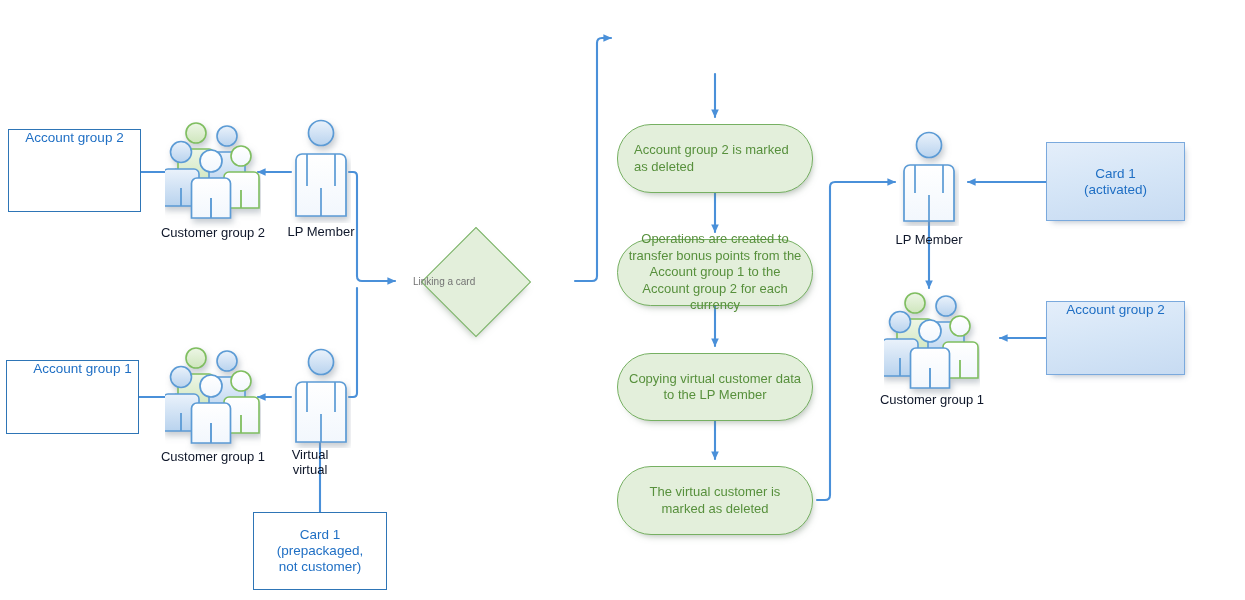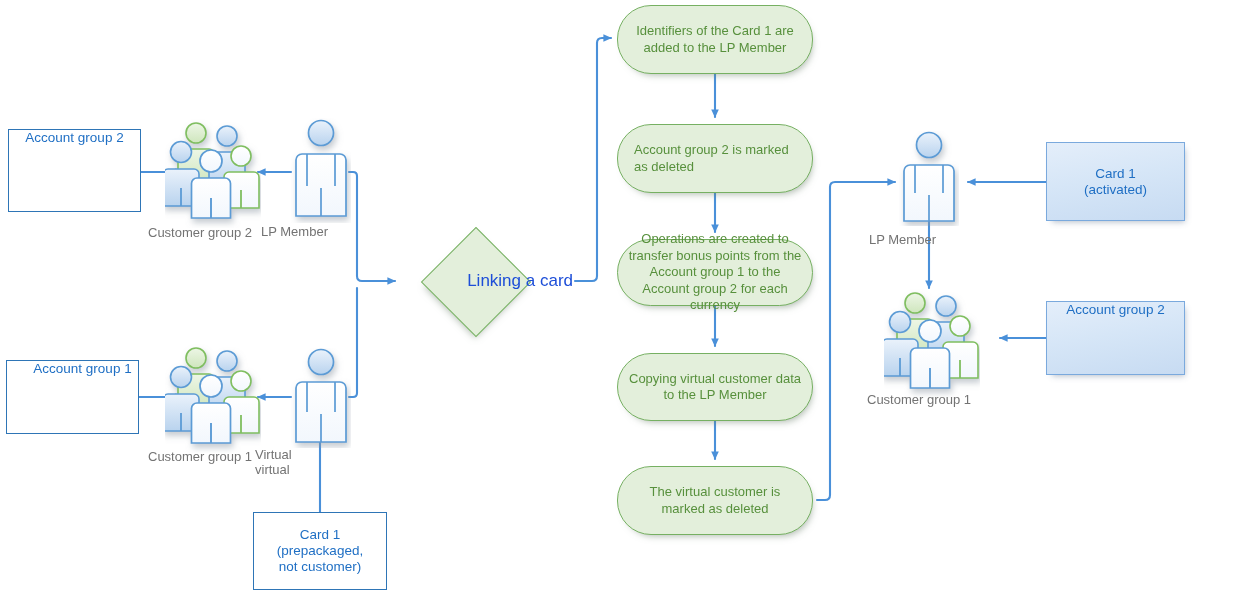--- a/index.html
+++ b/index.html
@@ -24,25 +24,25 @@
         line-height:16.5px;padding:4px 16px;
         box-shadow:3px 5px 7px -4px rgba(110,130,110,.55);}
 
   
   .diamond-wrap{position:absolute;}
   .diamond{position:absolute;left:0;top:0;width:100%;height:100%;
            background:#e3efdb;border:1.3px solid #76b062;
            transform:rotate(45deg);transform-origin:center;
            box-shadow:3px 4px 7px -3px rgba(110,130,110,.5);}
   .diamond-lbl{position:absolute;left:0;top:0;width:100%;height:100%;
-               display:flex;align-items:center;justify-content:flex-end;
-               color:#1d4ed8;font-size:17px;}
-
-  
-  .cap{position:absolute;color:#737373;font-size:13px;
+               display:flex;align-items:center;justify-content:flex-start;
+               color:#737373;font-size:10px;}
+
+  
+  .cap{position:absolute;text-align:center;color:#0f172a;font-size:13px;
        line-height:15px;}
 
   
   .person{position:absolute;}
   .grp{position:absolute;}
 </style>
 </head>
 <body>
 
 <div id="canvas">
@@ -115,23 +115,20 @@
     <span>Account group 2</span>
   </div>
 
   <div class="diamond-wrap" style="left:437px;top:243px;width:76px;height:76px;">
     <div class="diamond"></div>
   </div>
   <div class="diamond-lbl" style="position:absolute;left:413px;top:243px;width:160px;height:76px;">
     <span>Linking a card</span>
   </div>
 
-  <div class="proc" style="left:617px;top:5px;width:196px;height:69px;">
-    <span>Identifiers of the Card 1 are added to the LP Member</span>
-  </div>
 
   <div class="proc" style="left:617px;top:124px;width:196px;height:69px;justify-content:flex-start;text-align:left;">
     <span>Account group 2 is marked as deleted</span>
   </div>
 
   <div class="proc" style="left:617px;top:239px;width:196px;height:67px;padding:6px 8px;">
     <span>Operations are created to transfer bonus points from the Account group 1 to the Account group 2 for each currency</span>
   </div>
 
   <div class="proc" style="left:617px;top:466px;width:196px;height:69px;padding:4px 10px;">

